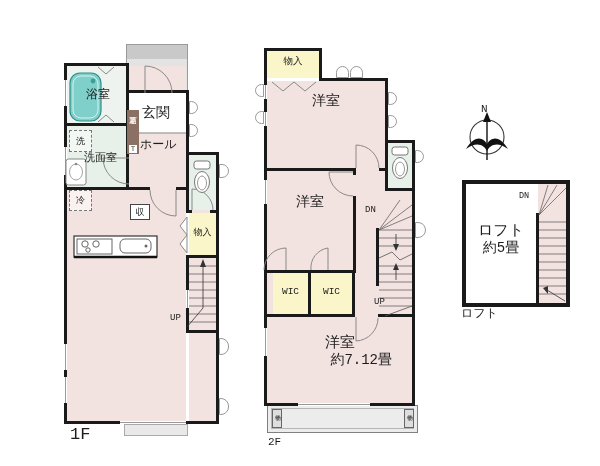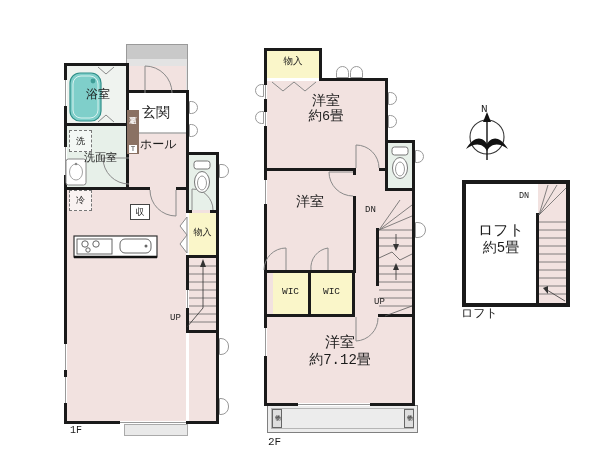--- a/index.html
+++ b/index.html
@@ -230,37 +230,36 @@
   <div class="box" style="left:404px;top:409px;width:10px;height:19px;background:#dedede;border:1px solid #666;overflow:hidden;">
     <div class="vert" style="position:absolute;left:2px;top:1px;font-size:5.5px;line-height:1;">物干</div>
   </div>
 
   <div class="lbl" style="left:86px;top:89px;font-size:12px;">浴室</div>
   <div class="lbl" style="left:142px;top:105px;font-size:14px;">玄関</div>
   <div class="lbl" style="left:140px;top:139px;font-size:12px;">ホール</div>
   <div class="lbl" style="left:84px;top:152px;font-size:11px;">洗面室</div>
   <div class="lbl c" style="left:189px;top:228px;width:27px;font-size:9px;">物入</div>
   <div class="lbl" style="left:170px;top:313px;font-size:9px;">UP</div>
-  <div class="lbl" style="left:70px;top:425px;font-size:10px;">1F</div>
+  <div class="lbl" style="left:70px;top:425px;font-size:17px;">1F</div>
 
   <div class="lbl c" style="left:267px;top:57px;width:52px;font-size:9.5px;">物入</div>
   <div class="lbl c" style="left:286px;top:93px;width:80px;">
     <div style="font-size:14px;">洋室</div>
-    <div style="font-size:13.5px;">約6畳</div>
   </div>
   <div class="lbl c" style="left:264px;top:194px;width:92px;">
     <div style="font-size:14px;">洋室</div>
   </div>
   <div class="lbl c" style="left:273px;top:287px;width:35px;font-size:9.5px;">WIC</div>
   <div class="lbl c" style="left:311px;top:287px;width:41px;font-size:9.5px;">WIC</div>
   <div class="lbl" style="left:365px;top:205px;font-size:9px;">DN</div>
   <div class="lbl" style="left:374px;top:297px;font-size:9px;">UP</div>
   <div class="lbl c" style="left:288px;top:335px;width:104px;">
     <div style="font-size:15px;">洋室</div>
-    <div style="font-size:14px;">約7.12畳</div>
+    <div style="font-size:14px;text-align:right;">約7.12畳</div>
   </div>
   <div class="lbl" style="left:268px;top:436px;font-size:11px;">2F</div>
 
   <div class="lbl" style="left:481px;top:103px;font-size:11px;">N</div>
   <div class="lbl c" style="left:466px;top:223px;width:70px;">
     <div style="font-size:15px;">ロフト</div>
     <div style="font-size:14px;">約5畳</div>
   </div>
   <div class="lbl" style="left:519px;top:192px;font-size:8.5px;">DN</div>
   <div class="lbl" style="left:461px;top:308px;font-size:12px;">ロフト</div>

